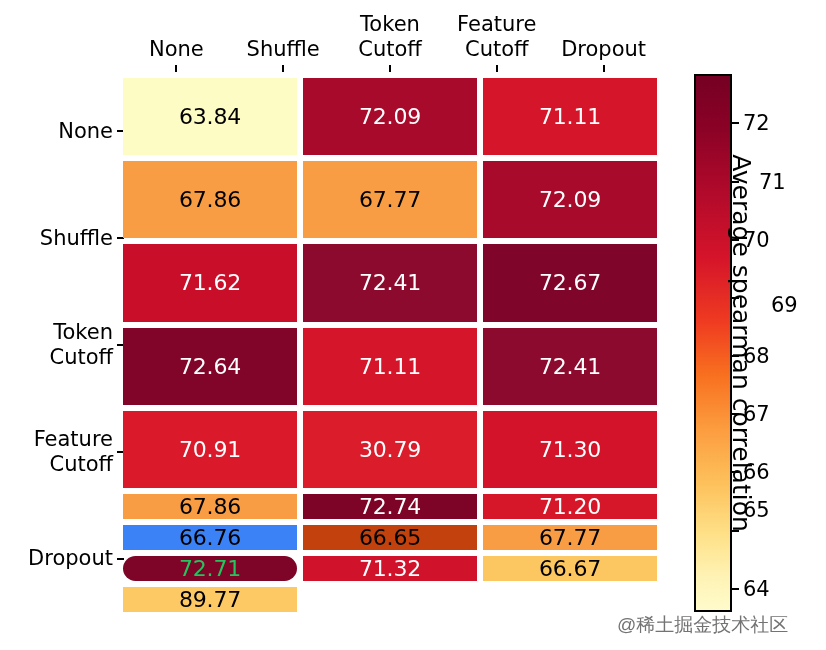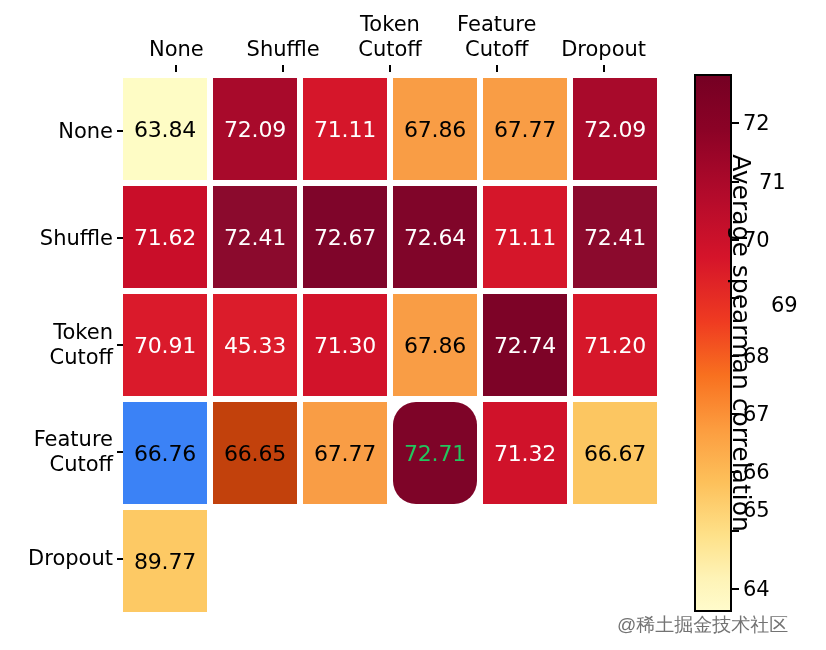--- a/index.html
+++ b/index.html
@@ -74,21 +74,21 @@
     width: 7px; height: 2px;
     background: #000;
   }
 
   
   #heatmap {
     position: absolute;
     left: 123px; top: 78px;
     width: 534px; height: 534px;
     display: grid;
-    grid-template-columns: repeat(6, 1fr);
+    grid-template-columns: repeat(3, 1fr);
     grid-template-rows: repeat(5, 1fr);
     gap: 6px;
   }
   .cell {
     display: flex;
     align-items: center;
     justify-content: center;
     font-size: 22px;
     letter-spacing: -0.2px;
   }
@@ -195,21 +195,21 @@
       <div class="cell" style="background: rgb(249, 157, 69); color: rgb(0, 0, 0);">67.86</div>
       <div class="cell" style="background: rgb(249, 157, 69); color: rgb(0, 0, 0);">67.77</div>
       <div class="cell" style="background: rgb(168, 10, 43); color: rgb(255, 255, 255);">72.09</div>
       <div class="cell" style="background: rgb(201, 14, 41); color: rgb(255, 255, 255);">71.62</div>
       <div class="cell" style="background: rgb(139, 10, 45); color: rgb(255, 255, 255);">72.41</div>
       <div class="cell" style="background: rgb(127, 5, 42); color: rgb(255, 255, 255);">72.67</div>
       <div class="cell" style="background: rgb(128, 5, 41); color: rgb(255, 255, 255);">72.64</div>
       <div class="cell" style="background: rgb(213, 22, 42); color: rgb(255, 255, 255);">71.11</div>
       <div class="cell" style="background: rgb(139, 10, 45); color: rgb(255, 255, 255);">72.41</div>
       <div class="cell" style="background: rgb(218, 26, 43); color: rgb(255, 255, 255);">70.91</div>
-      <div class="cell" style="background: rgb(219, 28, 43); color: rgb(255, 255, 255);">45.33</div>
+      <div class="cell" style="background: rgb(219, 28, 43); color: rgb(255, 255, 255);">30.79</div>
       <div class="cell" style="background: rgb(210, 19, 42); color: rgb(255, 255, 255);">71.30</div>
       <div class="cell" style="background: rgb(249, 157, 69); color: rgb(0, 0, 0);">67.86</div>
       <div class="cell" style="background: rgb(125, 3, 39); color: rgb(255, 255, 255);">72.74</div>
       <div class="cell" style="background: rgb(214, 23, 42); color: rgb(255, 255, 255);">71.20</div>
       <div class="cell" style="background: #3b82f6; color: rgb(0, 0, 0);">66.76</div>
       <div class="cell" style="background: #c2410c; color: rgb(0, 0, 0);">66.65</div>
       <div class="cell" style="background: rgb(249, 157, 69); color: rgb(0, 0, 0);">67.77</div>
       <div class="cell" style="background: rgb(126, 4, 40); color: #22c55e; border-radius: 23px;">72.71</div>
       <div class="cell" style="background: rgb(208, 18, 42); color: rgb(255, 255, 255);">71.32</div>
       <div class="cell" style="background: rgb(252, 198, 97); color: rgb(0, 0, 0);">66.67</div>

